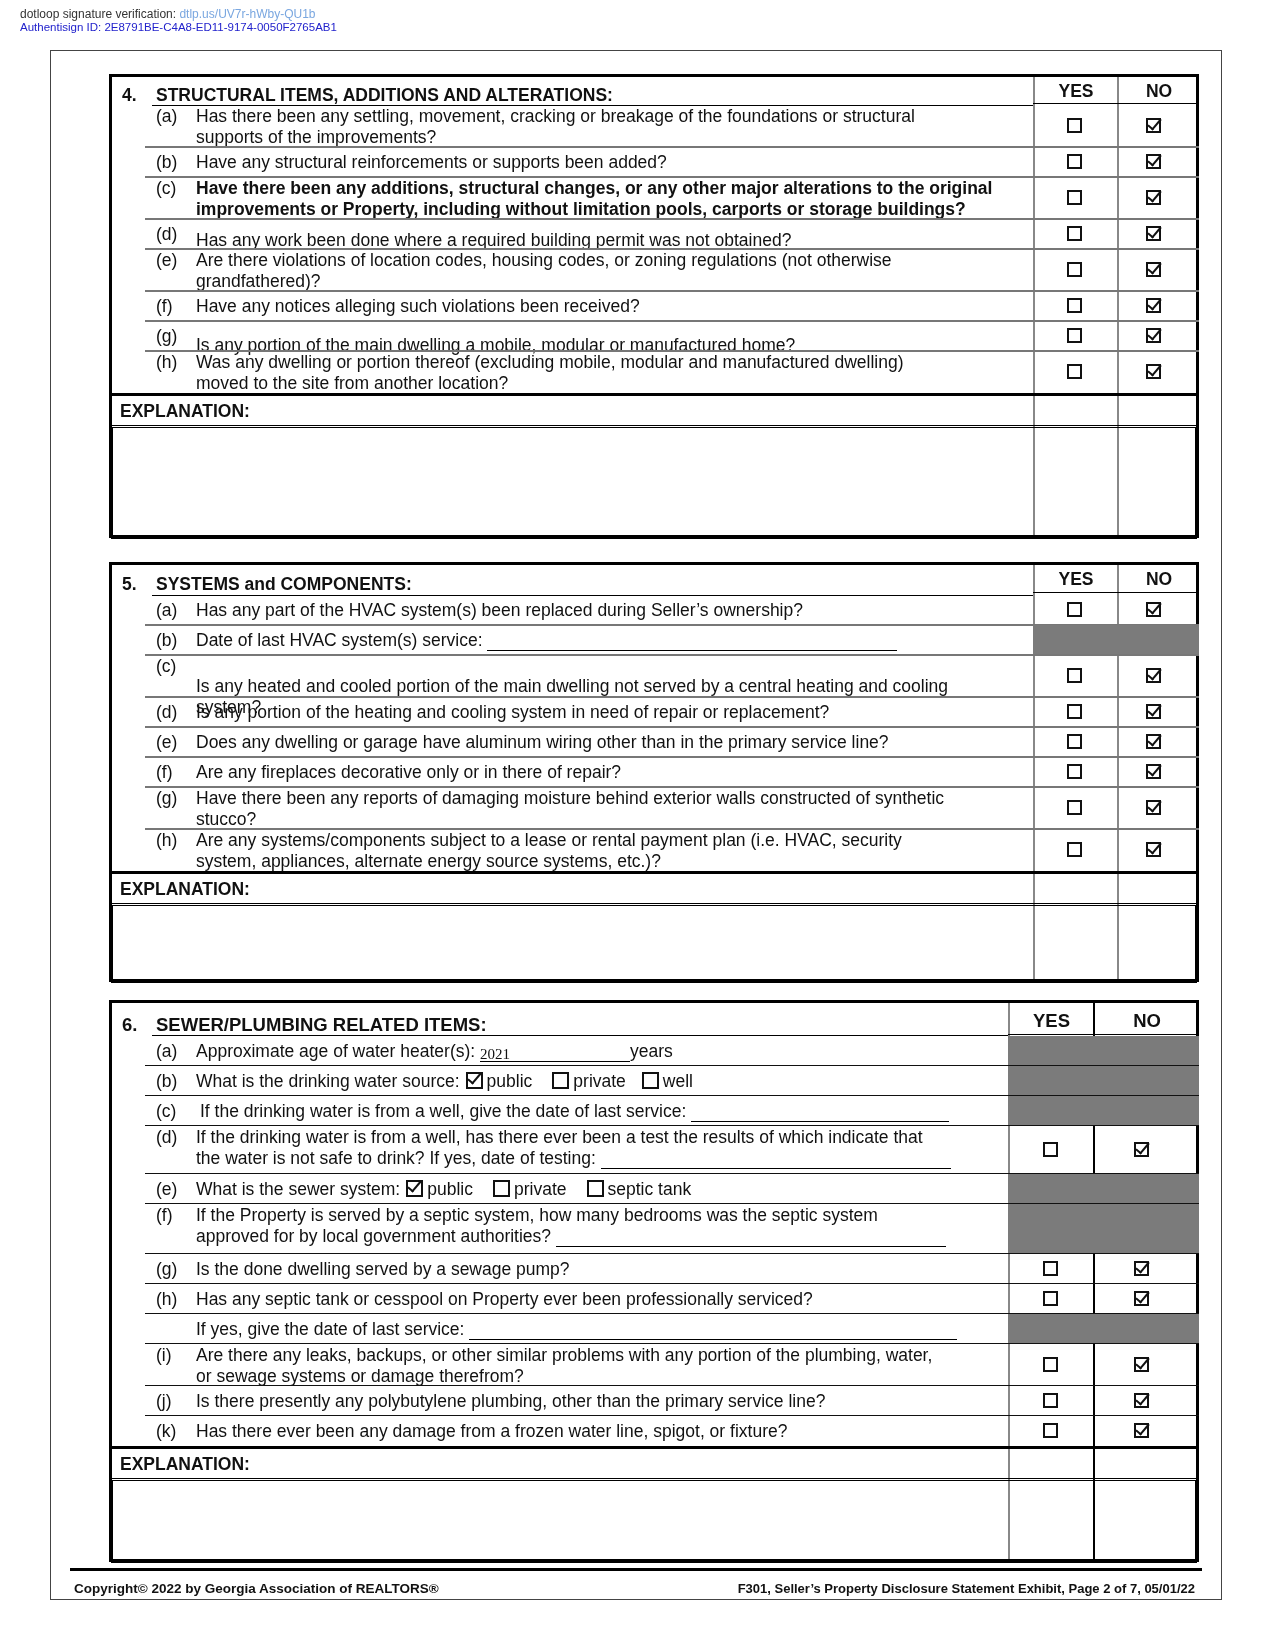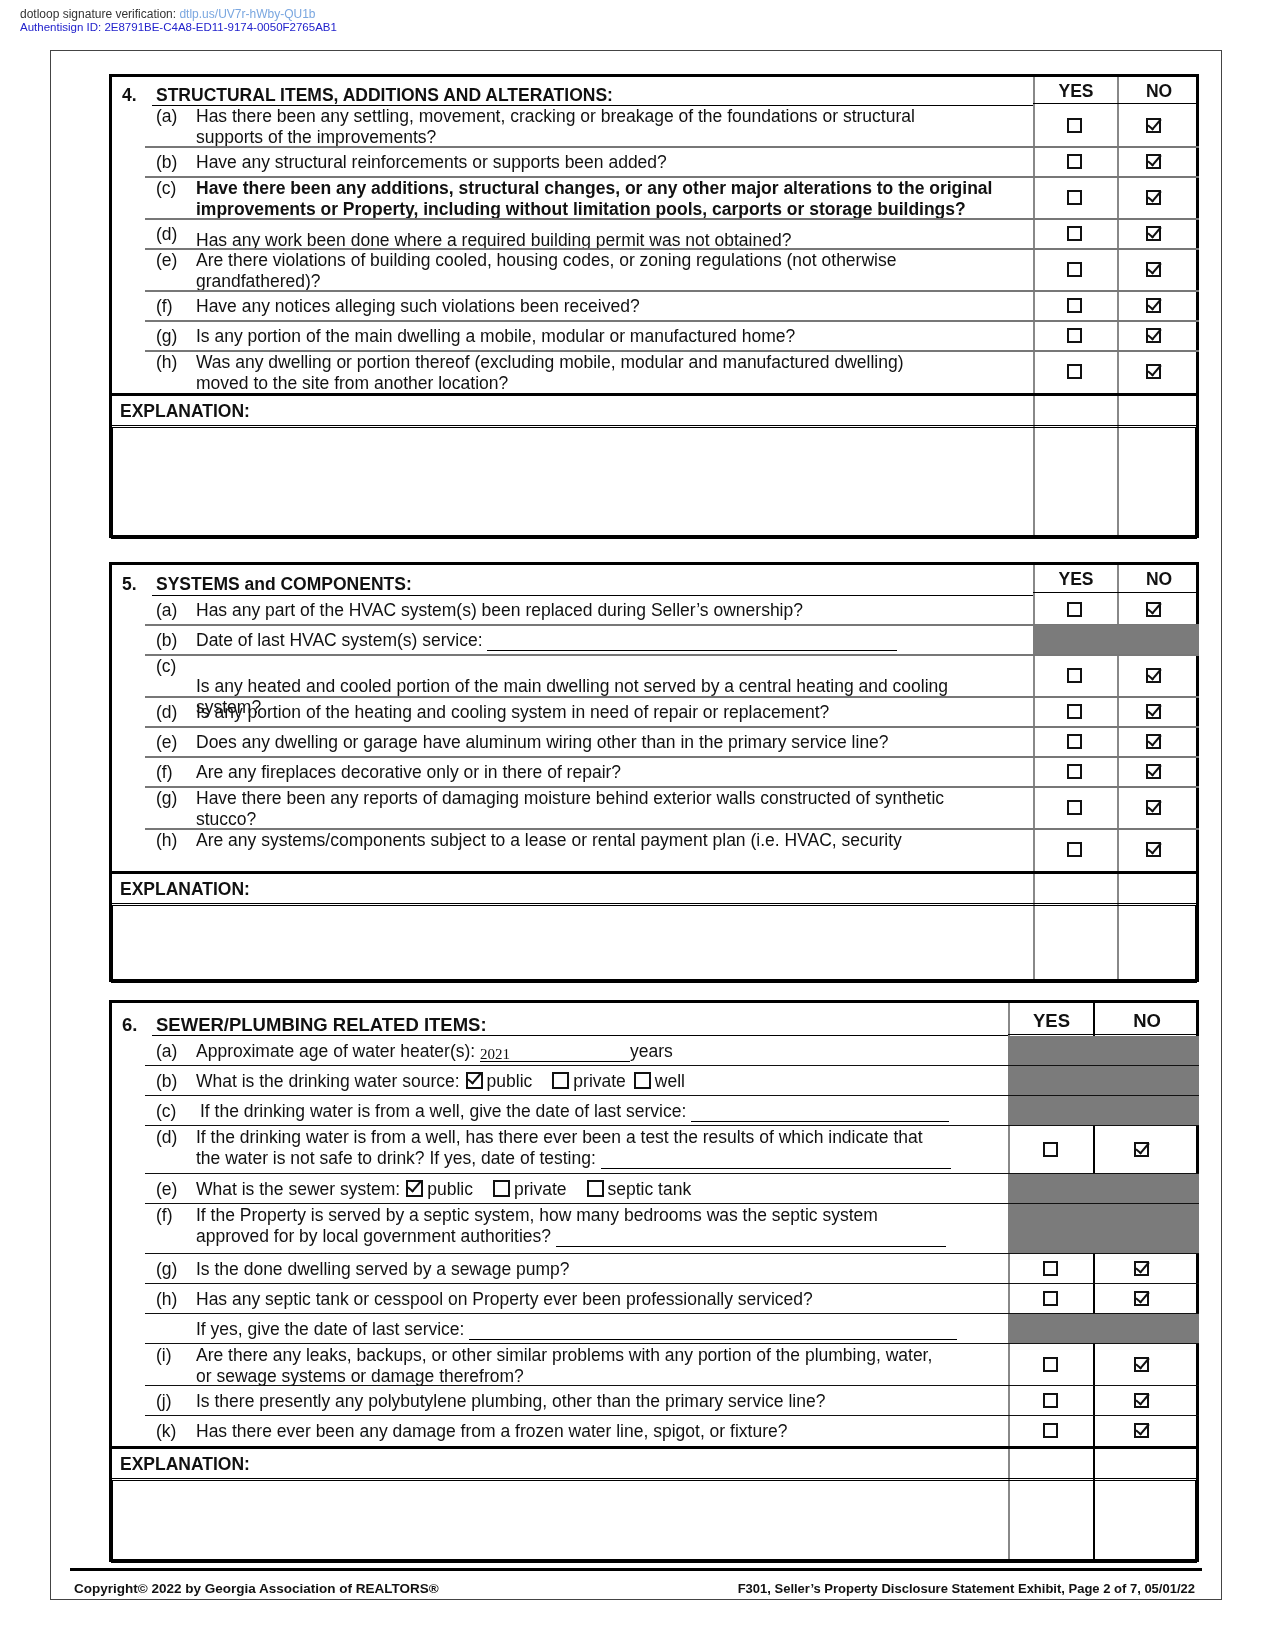--- a/index.html
+++ b/index.html
@@ -82,35 +82,35 @@
     </div>
     <div class="row" style="position: absolute; left: 0px; top: 142px; width: 100%; height: 30px;">
       <span class="letter" style="top: 5px;">(d)</span>
       <div class="qtext" style="top: 11px; left: 84px;"><span>Has any work been done where a required building permit was not obtained?</span></div>
       <span class="cb" style="left: 955px; top: 7px;"></span>
       <span class="cb checked" style="left: 1034px; top: 7px;"></span>
       <div class="row-sep" style="top: 29px; width: 1054px;"></div>
     </div>
     <div class="row" style="position: absolute; left: 0px; top: 172px; width: 100%; height: 42px;">
       <span class="letter" style="top: 1px;">(e)</span>
-      <div class="qtext" style="top: 1px; left: 84px;"><span>Are there violations of building cooled, housing codes, or zoning regulations (not otherwise</span><br><span>grandfathered)?</span></div>
+      <div class="qtext" style="top: 1px; left: 84px;"><span>Are there violations of location codes, housing codes, or zoning regulations (not otherwise</span><br><span>grandfathered)?</span></div>
       <span class="cb" style="left: 955px; top: 13px;"></span>
       <span class="cb checked" style="left: 1034px; top: 13px;"></span>
       <div class="row-sep" style="top: 41px; width: 1054px;"></div>
     </div>
     <div class="row" style="position: absolute; left: 0px; top: 214px; width: 100%; height: 30px;">
       <span class="letter" style="top: 5px;">(f)</span>
       <div class="qtext" style="top: 5px; left: 84px;"><span>Have any notices alleging such violations been received?</span></div>
       <span class="cb" style="left: 955px; top: 7px;"></span>
       <span class="cb checked" style="left: 1034px; top: 7px;"></span>
       <div class="row-sep" style="top: 29px; width: 1054px;"></div>
     </div>
     <div class="row" style="position: absolute; left: 0px; top: 244px; width: 100%; height: 30px;">
       <span class="letter" style="top: 5px;">(g)</span>
-      <div class="qtext" style="top: 5px; left: 84px;"><span>Is any portion of the main dwelling a mobile, modular or manufactured home?</span></div>
+      <div class="qtext" style="top: 14px; left: 84px;"><span>Is any portion of the main dwelling a mobile, modular or manufactured home?</span></div>
       <span class="cb" style="left: 955px; top: 7px;"></span>
       <span class="cb checked" style="left: 1034px; top: 7px;"></span>
       <div class="row-sep" style="top: 29px; width: 1054px;"></div>
     </div>
     <div class="row" style="position: absolute; left: 0px; top: 274px; width: 100%; height: 42px;">
       <span class="letter" style="top: 1px;">(h)</span>
       <div class="qtext" style="top: 1px; left: 84px;"><span>Was any dwelling or portion thereof (excluding mobile, modular and manufactured dwelling)</span><br><span>moved to the site from another location?</span></div>
       <span class="cb" style="left: 955px; top: 13px;"></span>
       <span class="cb checked" style="left: 1034px; top: 13px;"></span>
     </div>
@@ -173,21 +173,21 @@
     </div>
     <div class="row" style="position: absolute; left: 0px; top: 222px; width: 100%; height: 42px;">
       <span class="letter" style="top: 1px;">(g)</span>
       <div class="qtext" style="top: 1px; left: 84px;"><span>Have there been any reports of damaging moisture behind exterior walls constructed of synthetic</span><br><span>stucco?</span></div>
       <span class="cb" style="left: 955px; top: 13px;"></span>
       <span class="cb checked" style="left: 1034px; top: 13px;"></span>
       <div class="row-sep" style="top: 41px; width: 1054px;"></div>
     </div>
     <div class="row" style="position: absolute; left: 0px; top: 264px; width: 100%; height: 42px;">
       <span class="letter" style="top: 1px;">(h)</span>
-      <div class="qtext" style="top: 1px; left: 84px;"><span>Are any systems/components subject to a lease or rental payment plan (i.e. HVAC, security</span><br></div>
+      <div class="qtext" style="top: 1px; left: 84px;"><span>Are any systems/components subject to a lease or rental payment plan (i.e. HVAC, security</span><br><span>system, appliances, alternate energy source systems, etc.)?</span></div>
       <span class="cb" style="left: 955px; top: 13px;"></span>
       <span class="cb checked" style="left: 1034px; top: 13px;"></span>
     </div>
     <div style="position: absolute; left: 0px; right: 0px; top: 306px; height: 3px; background: rgb(0, 0, 0);"></div>
     <div class="expl-label" style="top: 314px;">EXPLANATION:</div>
     <div class="expl-box" style="top: 338px; height: 80px;"></div>
   </div>
 
 <div class="section" id="sec6" style="top:1000px;height:562px;">
   <div class="col-yes" style="left:896px;width:85px;">
@@ -201,21 +201,21 @@
   <span class="sec-title" style="top:11px;font-size:18.5px;">SEWER/PLUMBING RELATED ITEMS:</span>
   <div class="sec-title-line" style="top:32px;width:856px;"></div>
 <div class="row" style="position: absolute; left: 0px; top: 33px; width: 100%; height: 30px;">
       <span class="letter" style="top: 5px;">(a)</span>
       <div class="qtext" style="top: 5px; left: 84px;"><span>Approximate age of water heater(s):</span> <span class="blank" style="width: 150px;"><span class="fill-val">2021</span></span><span style="">years</span></div>
       <div class="shade" style="left: 896px; top: 0px; width: 191px; height: 30px;"></div>
       <div class="row-sep dark" style="top: 29px; width: 1054px;"></div>
     </div>
     <div class="row" style="position: absolute; left: 0px; top: 63px; width: 100%; height: 30px;">
       <span class="letter" style="top: 5px;">(b)</span>
-      <div class="qtext" style="top: 5px; left: 84px;"><span>What is the drinking water source:</span><span style="margin-left: 6px;"><span class="inline-cb checked"></span><span>public</span></span><span style="margin-left: 20px;"><span class="inline-cb"></span><span>private</span></span><span style="margin-left: 8px;"><span class="inline-cb"></span><span>well</span></span></div>
+      <div class="qtext" style="top: 5px; left: 84px;"><span>What is the drinking water source:</span><span style="margin-left: 6px;"><span class="inline-cb checked"></span><span>public</span></span><span style="margin-left: 20px;"><span class="inline-cb"></span><span>private</span></span><span style="margin-left: 16px;"><span class="inline-cb"></span><span>well</span></span></div>
       <div class="shade" style="left: 896px; top: 0px; width: 191px; height: 30px;"></div>
       <div class="row-sep dark" style="top: 29px; width: 1054px;"></div>
     </div>
     <div class="row" style="position: absolute; left: 0px; top: 93px; width: 100%; height: 30px;">
       <span class="letter" style="top: 5px;">(c)</span>
       <div class="qtext" style="top: 5px; left: 88px;"><span>If the drinking water is from a well, give the date of last service:</span> <span class="blank" style="width: 258px;"></span></div>
       <div class="shade" style="left: 896px; top: 0px; width: 191px; height: 30px;"></div>
       <div class="row-sep dark" style="top: 29px; width: 1054px;"></div>
     </div>
     <div class="row" style="position: absolute; left: 0px; top: 123px; width: 100%; height: 48px;">

